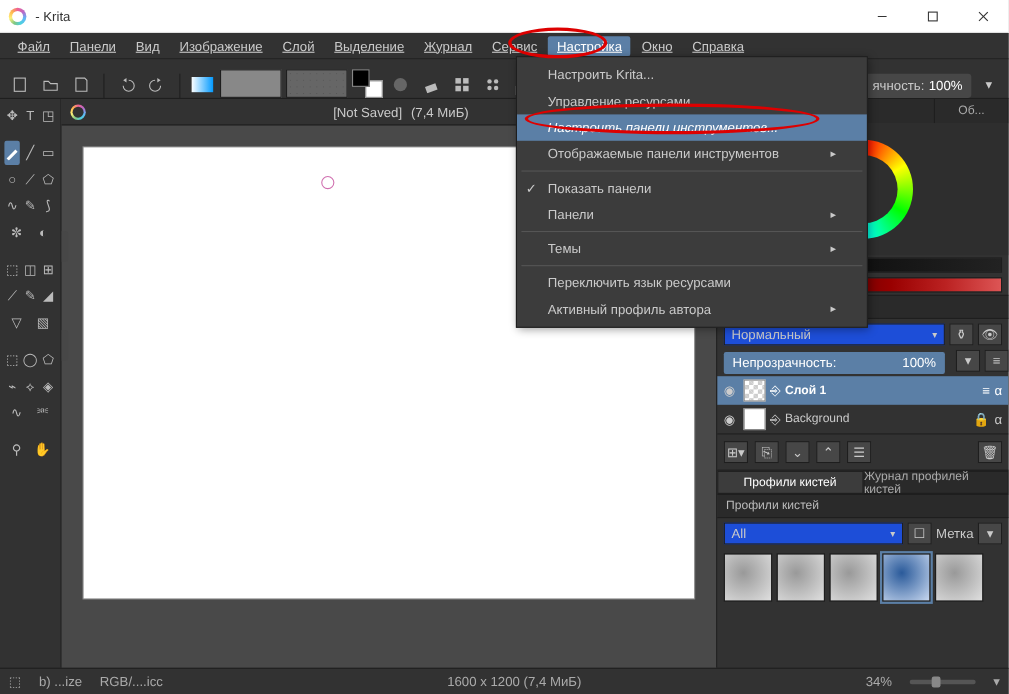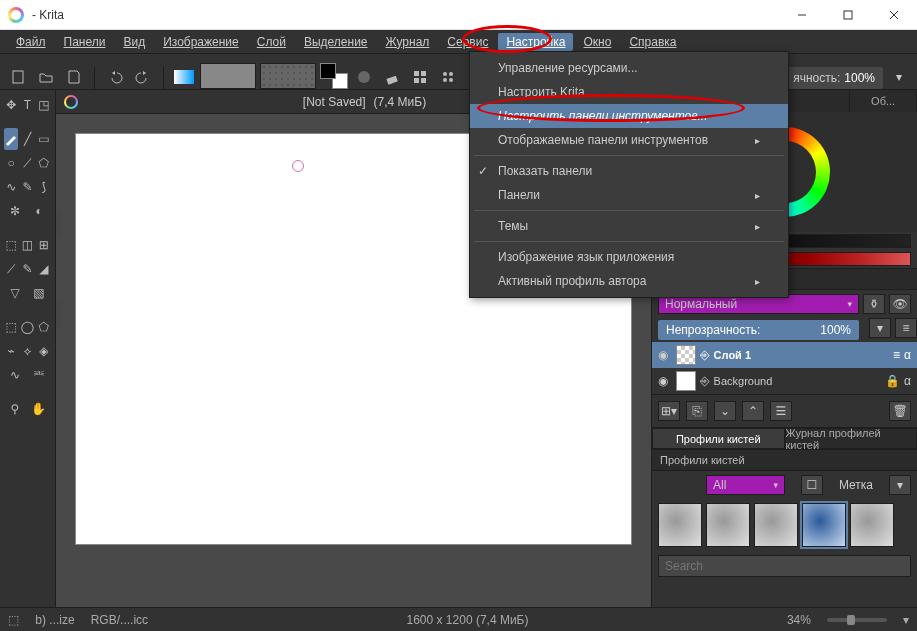--- a/index.html
+++ b/index.html
@@ -45,36 +45,36 @@
 .right-panel { width:266px; background:#323232; border-left:1px solid #1e1e1e; display:flex; flex-direction:column; overflow:hidden; }
 .panel-tabs-top { height:22px; display:flex; background:#2a2a2a; }
 .panel-tab { flex:1; display:flex; align-items:center; justify-content:center; font-size:11px; color:#aaa; border-right:1px solid #1e1e1e; }
 .color-area { height:120px; background:#2e2e2e; position:relative; display:flex; align-items:center; justify-content:center; }
 .color-ring { width:90px; height:90px; border-radius:50%; background:conic-gradient(#f00,#ff0,#0f0,#0ff,#00f,#f0f,#f00); position:relative; }
 .color-ring::after{content:"";position:absolute;inset:14px;border-radius:50%;background:#2e2e2e;}
 .gradient-bar { height:14px; margin:2px 6px; background:linear-gradient(90deg,#000,#300,#600,#900,#b22,#d55); border:1px solid #1e1e1e; }
 .gradient-bar.dk{background:linear-gradient(90deg,#000,#111,#222);}
 .panel-header { padding:4px 8px; font-size:11px; color:#bbb; background:#2a2a2a; border-top:1px solid #1e1e1e; border-bottom:1px solid #1e1e1e;}
 .layer-controls { padding:4px 6px; display:flex; gap:4px; align-items:center; }
-.combo { flex:1; height:20px; background:#a21caf; border:1px solid #1e1e1e; color:#cacaca; padding:0 6px; display:flex; align-items:center; justify-content:space-between; }
+.combo { flex:1; height:20px; background:#1d4ed8; border:1px solid #1e1e1e; color:#cacaca; padding:0 6px; display:flex; align-items:center; justify-content:space-between; }
 .combo .arr{font-size:9px;}
 .sq-btn { width:22px; height:20px; background:#474747; border:1px solid #1e1e1e; display:flex;align-items:center;justify-content:center;color:#cacaca;}
 .layer-opacity { margin:2px 6px; background:#5b7fa6; color:#fff; padding:3px 8px; display:flex; justify-content:space-between; border-radius:2px;}
 .layer-row { display:flex; align-items:center; padding:2px 6px; gap:4px; height:26px; }
 .layer-row.sel { background:#5b7fa6; color:#fff; }
 .layer-thumb { width:20px; height:20px; background:#fff; border:1px solid #888; }
 .layer-thumb.checker{ background-image:linear-gradient(45deg,#ccc 25%,transparent 25%,transparent 75%,#ccc 75%),linear-gradient(45deg,#ccc 25%,transparent 25%,transparent 75%,#ccc 75%); background-size:8px 8px; background-position:0 0,4px 4px;}
 .layer-name{flex:1;font-size:11px;}
 .layer-eye{width:14px;color:#ccc;}
 .layer-btns-row { display:flex; gap:6px; padding:6px; border-top:1px solid #1e1e1e; }
 .layer-btns-row .spacer{flex:1;}
 .brush-tabs { display:flex; height:22px; background:#2a2a2a; border-top:1px solid #1e1e1e;}
 .brush-tab { flex:1; display:flex; align-items:center; justify-content:center; font-size:11px; color:#aaa; border:1px solid #1e1e1e; }
 .brush-tab.active{background:#3c3c3c;color:#fff;}
-.brush-filter { padding:4px 6px; display:flex; gap:16px; align-items:center;margin-left:48px; }
+.brush-filter { padding:4px 6px; display:flex; gap:4px; align-items:center; }
 .brush-grid { padding:4px 6px; display:flex; gap:4px; }
 .brush-item { width:44px; height:44px; background:#e8e8e8; border:1px solid #1e1e1e; background:radial-gradient(ellipse at 40% 40%, #999, #e0e0e0); }
 .brush-item.sel{outline:2px solid #5b7fa6;}
 .brush-item.blue{background:radial-gradient(ellipse at 40% 40%, #2a5a9a, #c8d8f0);}
 .search-box { margin:4px 6px; }
 .search-box input { width:100%; background:#474747; border:1px solid #1e1e1e; color:#888; padding:3px 6px; outline:none; }
 .statusbar { height:24px; background:#323232; border-top:1px solid #1e1e1e; display:flex; align-items:center; padding:0 8px; gap:16px; color:#aaa; font-size:11px; }
 .statusbar .spacer{flex:1;}
 .zoom-slider { width:60px; height:4px; background:#555; border-radius:2px; position:relative; }
 .zoom-slider::after{content:"";position:absolute;left:20px;top:-3px;width:8px;height:10px;background:#888;border-radius:2px;}
@@ -374,46 +374,43 @@
           <span>Метка</span>
           <div class="sq-btn">▾</div>
         </div>
         <div class="brush-grid">
           <div class="brush-item"></div>
           <div class="brush-item"></div>
           <div class="brush-item"></div>
           <div class="brush-item blue sel"></div>
           <div class="brush-item"></div>
         </div>
-        <div class="search-box">
-          <input placeholder="Search" style="">
-        </div>
       </div>
     </div>
 
     <div class="statusbar">
       <span>⬚</span>
       <span>b) ...ize</span>
       <span>RGB/....icc</span>
       <div class="spacer"></div>
       <span>1600 x 1200 (7,4 МиБ)</span>
       <div class="spacer"></div>
       <span>34%</span>
       <div class="zoom-slider"></div>
       <span>▾</span>
     </div>
   </div>
 </div>
 
 <div class="dropdown">
   <div class="dd-item">
+      <span><span>Настроить Krita...</span></span>
+    </div>
+  <div class="dd-item">
       <span>Управление ресурсами...</span>
-    </div>
-  <div class="dd-item">
-      <span><span>Настроить Krita...</span></span>
     </div>
   <div class="dd-item highlight">
       <span>Настроить панели инструментов...</span>
     </div>
   <div class="dd-item">
       <span>Отображаемые панели инструментов</span>
       <span class="sub-arr">▸</span>
     </div>
   <div class="dd-sep"></div>
   <div class="dd-item">
@@ -424,21 +421,21 @@
       <span>Панели</span>
       <span class="sub-arr">▸</span>
     </div>
   <div class="dd-sep"></div>
   <div class="dd-item">
       <span>Темы</span>
       <span class="sub-arr">▸</span>
     </div>
   <div class="dd-sep"></div>
   <div class="dd-item">
-      <span>Изображение язык приложения</span>
+      <span>Переключить язык ресурсами</span>
     </div>
   <div class="dd-item">
       <span>Активный профиль автора</span>
       <span class="sub-arr">▸</span>
     </div>
 </div>
 
 <div class="anno anno1"></div>
 <div class="anno anno2"></div>
 

